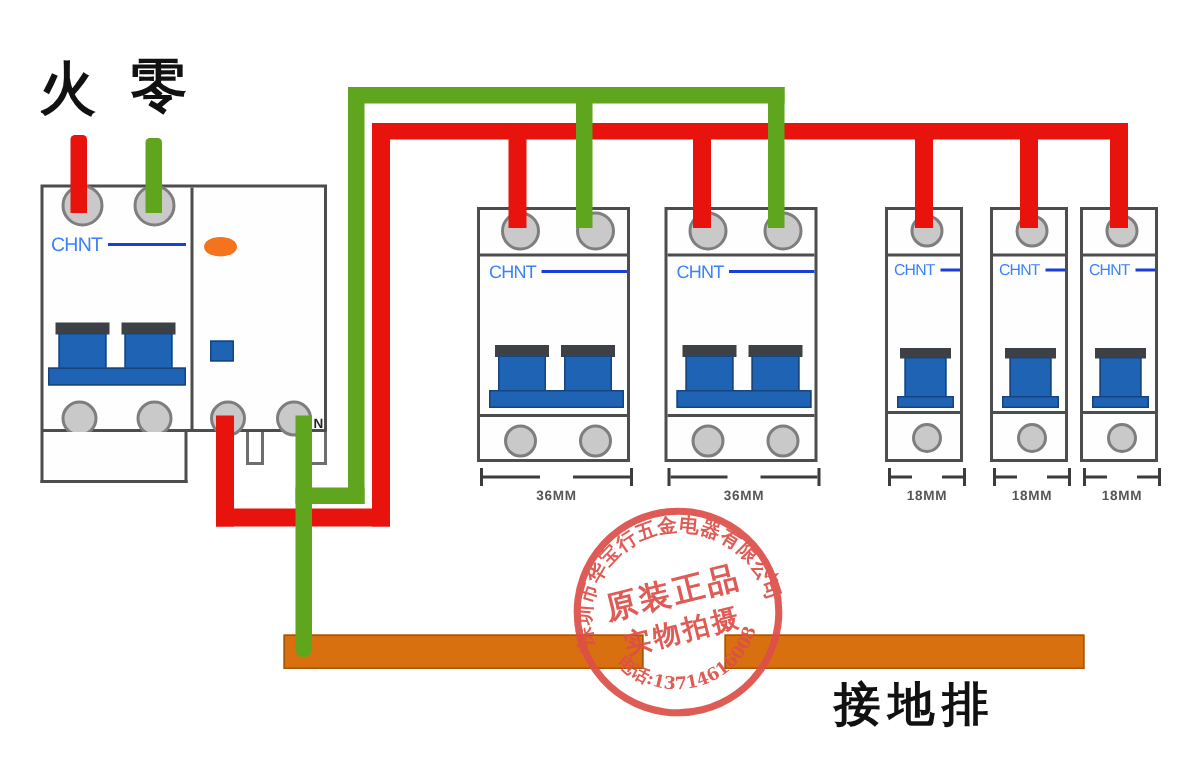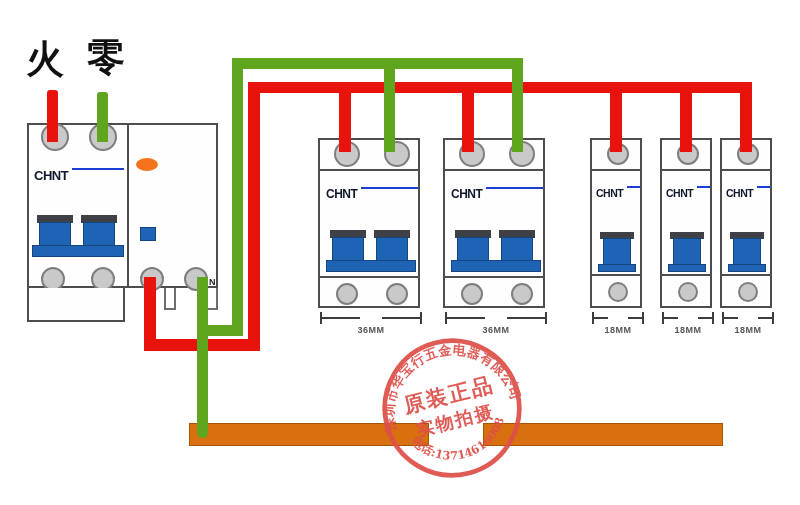--- a/index.html
+++ b/index.html
@@ -12,21 +12,21 @@
   .cn-bar{position:absolute;font-family:"DejaVu Serif",serif;font-weight:bold;color:#111;
           font-size:31px;line-height:1;letter-spacing:5px;z-index:5;}
 
   
   .bk{position:absolute;background:#fefefe;border:2px solid #4d4d4d;box-sizing:border-box;z-index:2;}
   .hline{position:absolute;left:0;right:0;height:0;border-top:2px solid #4d4d4d;}
   .vline{position:absolute;top:0;bottom:0;width:0;border-left:2px solid #4d4d4d;}
   .term{position:absolute;border-radius:50%;background:#c9c9c9;border:2px solid #7e7e7e;box-sizing:border-box;}
 
   .brand-row{position:absolute;display:flex;align-items:center;}
-  .chnt{color:#0f172a;font-weight:bold;letter-spacing:-.5px;white-space:nowrap;margin-top:13px;}
+  .chnt{color:#3b82f6;font-weight:normal;letter-spacing:-.5px;white-space:nowrap;}
   .chnt-line{height:2px;background:#1b3ed6;margin-left:4px;}
 
   .cap{position:absolute;background:#3d4045;}
   .handle{position:absolute;background:#1f63b5;border:1px solid #15447e;box-sizing:border-box;}
   .tbase{position:absolute;background:#1f63b5;border:1px solid #15447e;box-sizing:border-box;}
 
   
   .wr{position:absolute;background:#e8130c;z-index:4;}
   .wg{position:absolute;background:#5fa51d;z-index:4;}
 
@@ -220,20 +220,21 @@
   <div class="wg" style="left:384px;top:58px;width:11px;height:94px;"></div>
   <div class="wr" style="left:462px;top:82px;width:12px;height:70px;"></div>
   <div class="wg" style="left:512px;top:58px;width:11px;height:94px;"></div>
 
   <div class="wr" style="left:610px;top:82px;width:12px;height:70px;"></div>
   <div class="wr" style="left:680px;top:82px;width:12px;height:70px;"></div>
   <div class="wr" style="left:740px;top:82px;width:12px;height:70px;"></div>
 
   <div class="bar" style="left:189px;top:423px;width:240px;height:23px;"></div>
   <div class="bar" style="left:483px;top:423px;width:240px;height:23px;"></div>
+  <div class="cn-bar" style="left:556px;top:455px;">接地排</div>
 
   <svg id="stamp" viewBox="0 0 160 160">
     <defs>
       <path id="arcTop" d="M 23,86 A 57,57 0 1 1 137,86"></path>
       <path id="arcBot" d="M 32,97 A 52,52 0 0 0 128,97"></path>
     </defs>
     <circle cx="80" cy="80" r="64" fill="none" stroke="#dd4f48" stroke-width="4.5"></circle>
     <text font-size="12.5" letter-spacing="0.5" text-anchor="middle">
       <textPath href="#arcTop" startOffset="50%">深圳市华宝行五金电器有限公司</textPath>
     </text>

